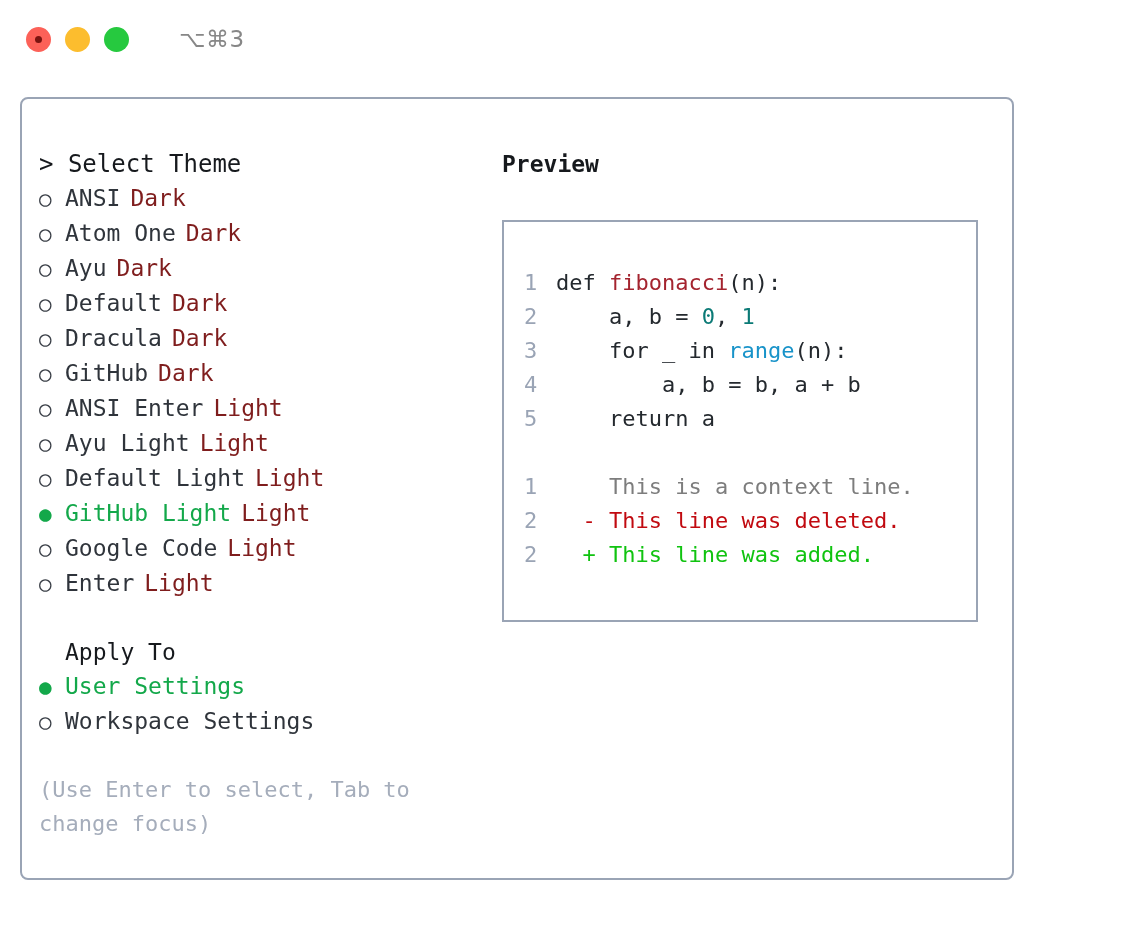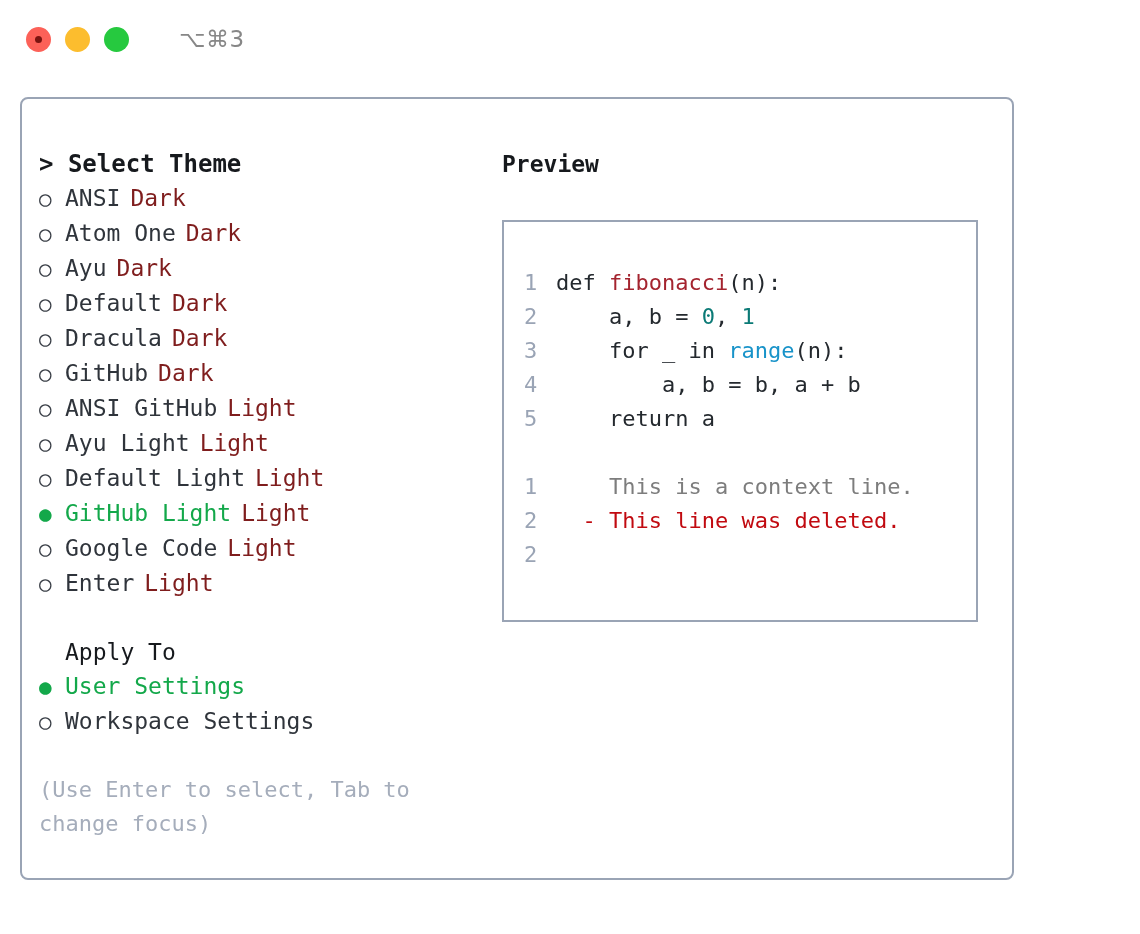--- a/index.html
+++ b/index.html
@@ -87,21 +87,21 @@
   
   .left-col {
     position: absolute;
     left: 17px;
     top: 48px;
     width: 460px;
   }
 
   .list-header {
     font-size: 24px;
-    font-weight: bold;
+    font-weight: normal;
     color: #16191d;
     line-height: 34px;
     white-space: pre;
   }
 
   .opt-row {
     display: flex;
     align-items: baseline;
     line-height: 34px;
     font-size: 23px;
@@ -208,21 +208,21 @@
 
         <div class="list-header">&gt; Select Theme</div>
 
         <div id="theme-list">
             <div class="opt-row"><span class="bullet">○</span><span class="opt-name">ANSI</span><span class="opt-variant">Dark</span></div>
             <div class="opt-row"><span class="bullet">○</span><span class="opt-name">Atom One</span><span class="opt-variant">Dark</span></div>
             <div class="opt-row"><span class="bullet">○</span><span class="opt-name">Ayu</span><span class="opt-variant">Dark</span></div>
             <div class="opt-row"><span class="bullet">○</span><span class="opt-name">Default</span><span class="opt-variant">Dark</span></div>
             <div class="opt-row"><span class="bullet">○</span><span class="opt-name">Dracula</span><span class="opt-variant">Dark</span></div>
             <div class="opt-row"><span class="bullet">○</span><span class="opt-name">GitHub</span><span class="opt-variant">Dark</span></div>
-            <div class="opt-row"><span class="bullet">○</span><span class="opt-name">ANSI GitHub</span><span class="opt-variant">Light</span></div>
+            <div class="opt-row"><span class="bullet">○</span><span class="opt-name">ANSI Enter</span><span class="opt-variant">Light</span></div>
             <div class="opt-row"><span class="bullet">○</span><span class="opt-name">Ayu Light</span><span class="opt-variant">Light</span></div>
             <div class="opt-row"><span class="bullet">○</span><span class="opt-name">Default Light</span><span class="opt-variant">Light</span></div>
             <div class="opt-row"><span class="bullet on">●</span><span class="opt-name sel">GitHub Light</span><span class="opt-variant">Light</span></div>
             <div class="opt-row"><span class="bullet">○</span><span class="opt-name">Google Code</span><span class="opt-variant">Light</span></div>
             <div class="opt-row"><span class="bullet">○</span><span class="opt-name">Enter</span><span class="opt-variant">Light</span></div>
           </div>
 
         <div class="section-gap"></div>
 
         <div class="section-title">Apply To</div>
@@ -243,20 +243,20 @@
               <div class="code-line"><span class="lineno">1</span><span class="code-text"><span class="tok-plain">def </span><span class="tok-fn">fibonacci</span><span class="tok-plain">(n):</span></span></div>
               <div class="code-line"><span class="lineno">2</span><span class="code-text"><span class="tok-plain">    a, b = </span><span class="tok-num">0</span><span class="tok-plain">, </span><span class="tok-num">1</span></span></div>
               <div class="code-line"><span class="lineno">3</span><span class="code-text"><span class="tok-plain">    for _ in </span><span class="tok-builtin">range</span><span class="tok-plain">(n):</span></span></div>
               <div class="code-line"><span class="lineno">4</span><span class="code-text"><span class="tok-plain">        a, b = b, a + b</span></span></div>
               <div class="code-line"><span class="lineno">5</span><span class="code-text"><span class="tok-plain">    return a</span></span></div>
             </div>
           <div class="blank-line"></div>
           <div id="diff-block">
               <div class="code-line"><span class="lineno">1</span><span class="diff-ctx"><span>   </span><span> This is a context line.</span></span></div>
               <div class="code-line"><span class="lineno">2</span><span class="diff-del"><span>  -</span><span> This line was deleted.</span></span></div>
-              <div class="code-line"><span class="lineno">2</span></div>
+              <div class="code-line"><span class="lineno">2</span><span class="diff-add"><span>  +</span><span> This line was added.</span></span></div>
             </div>
         </div>
       </div>
 
     </div>
   </div>
 </div>
 
 </body></html>

